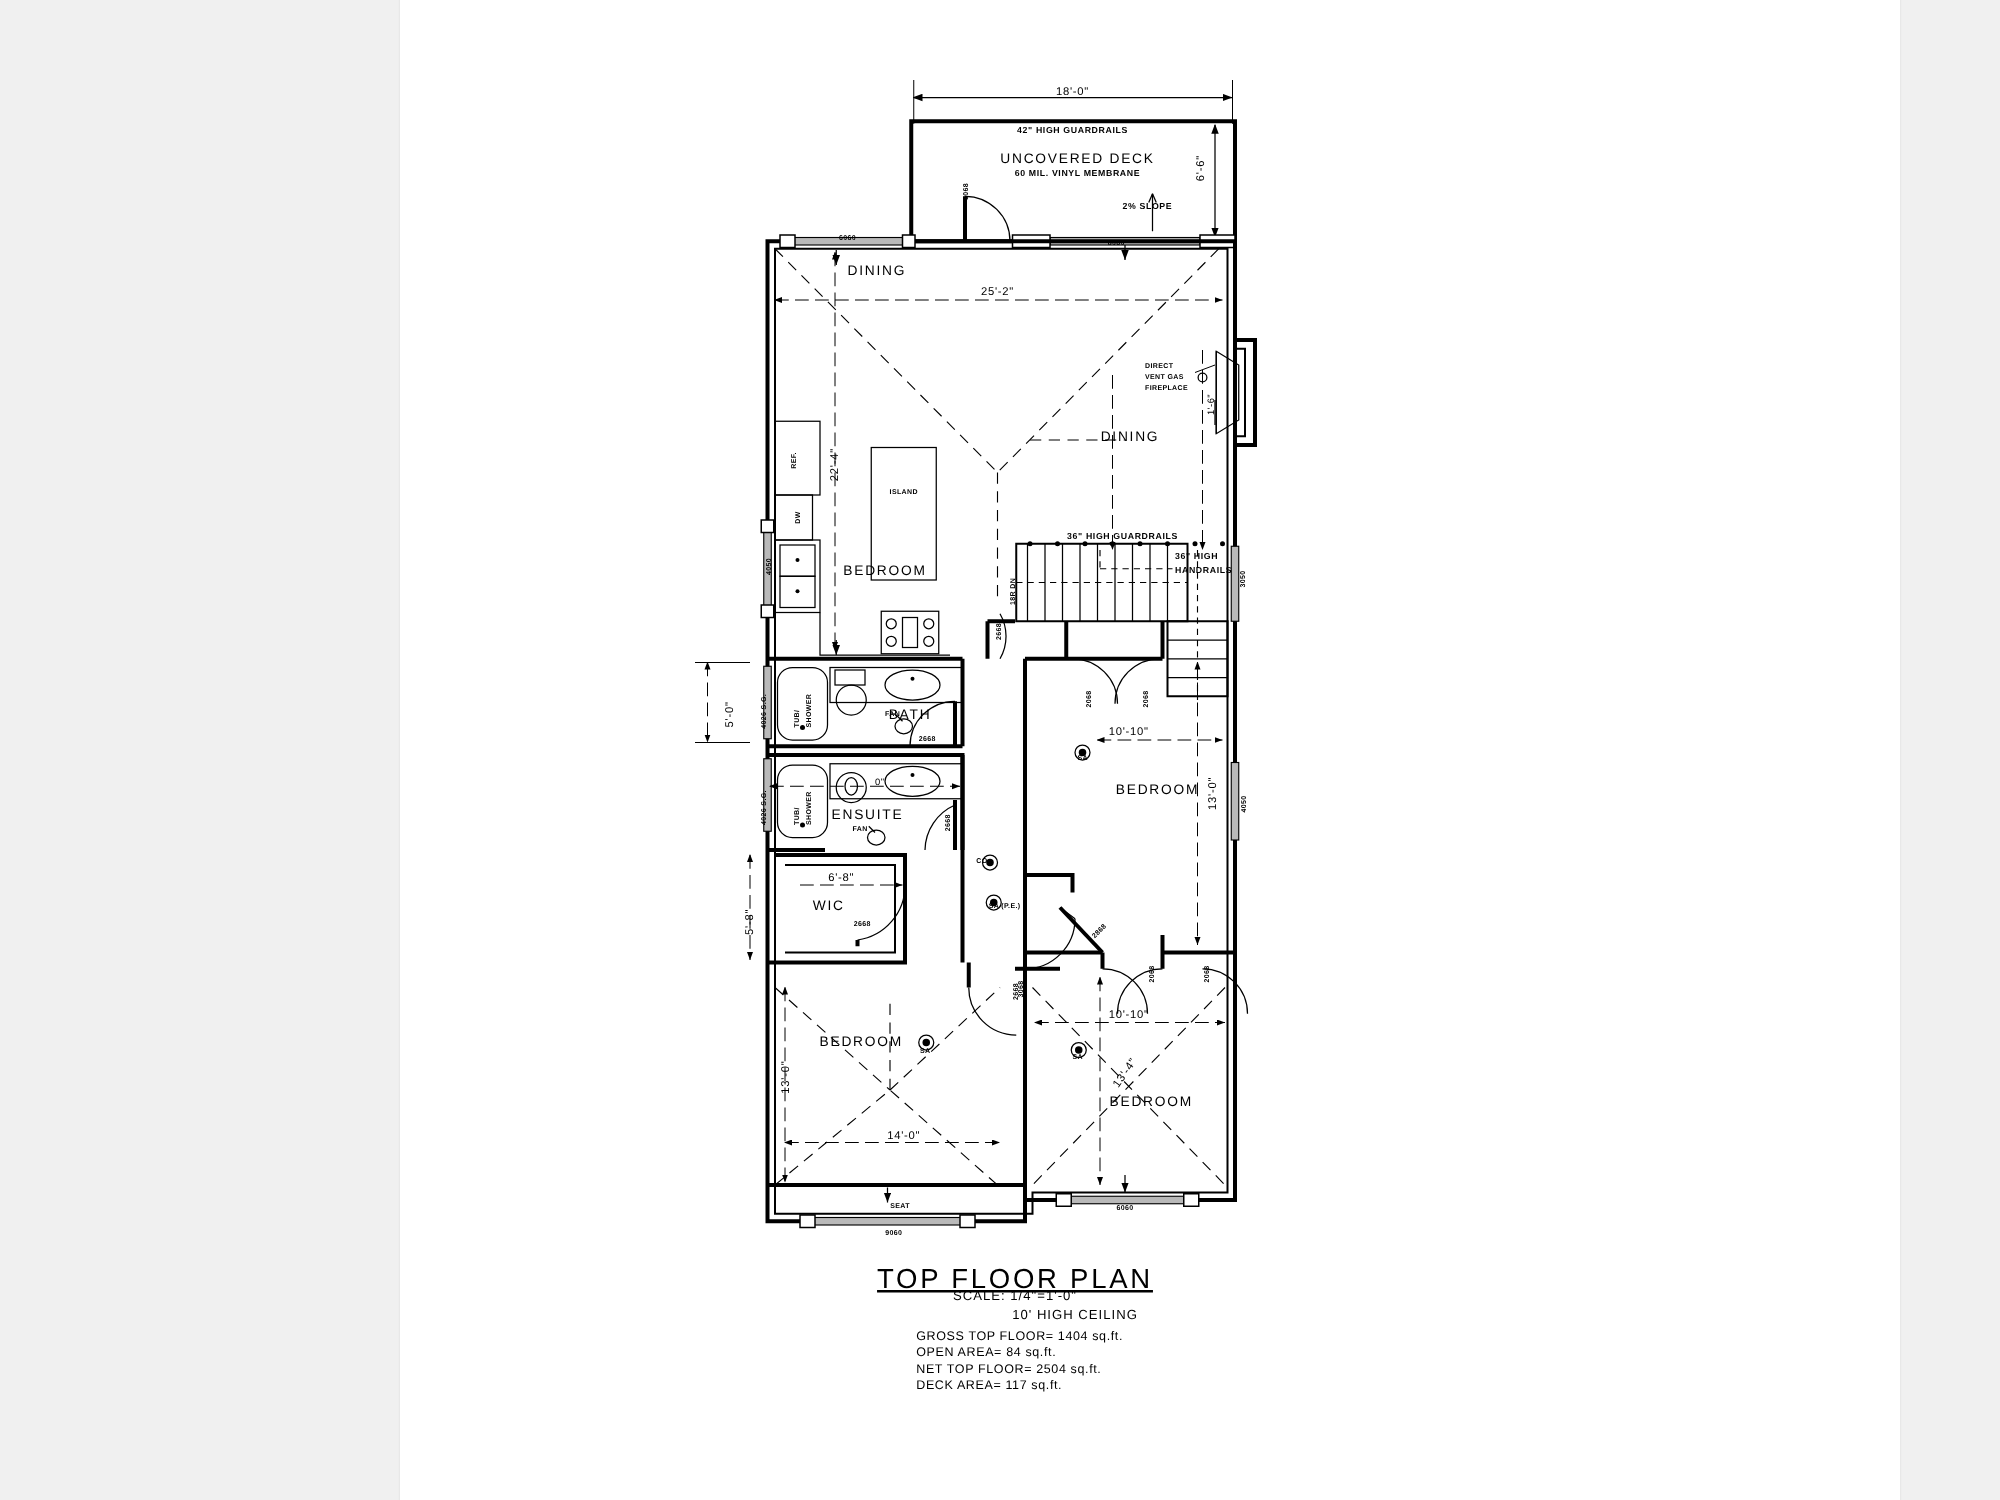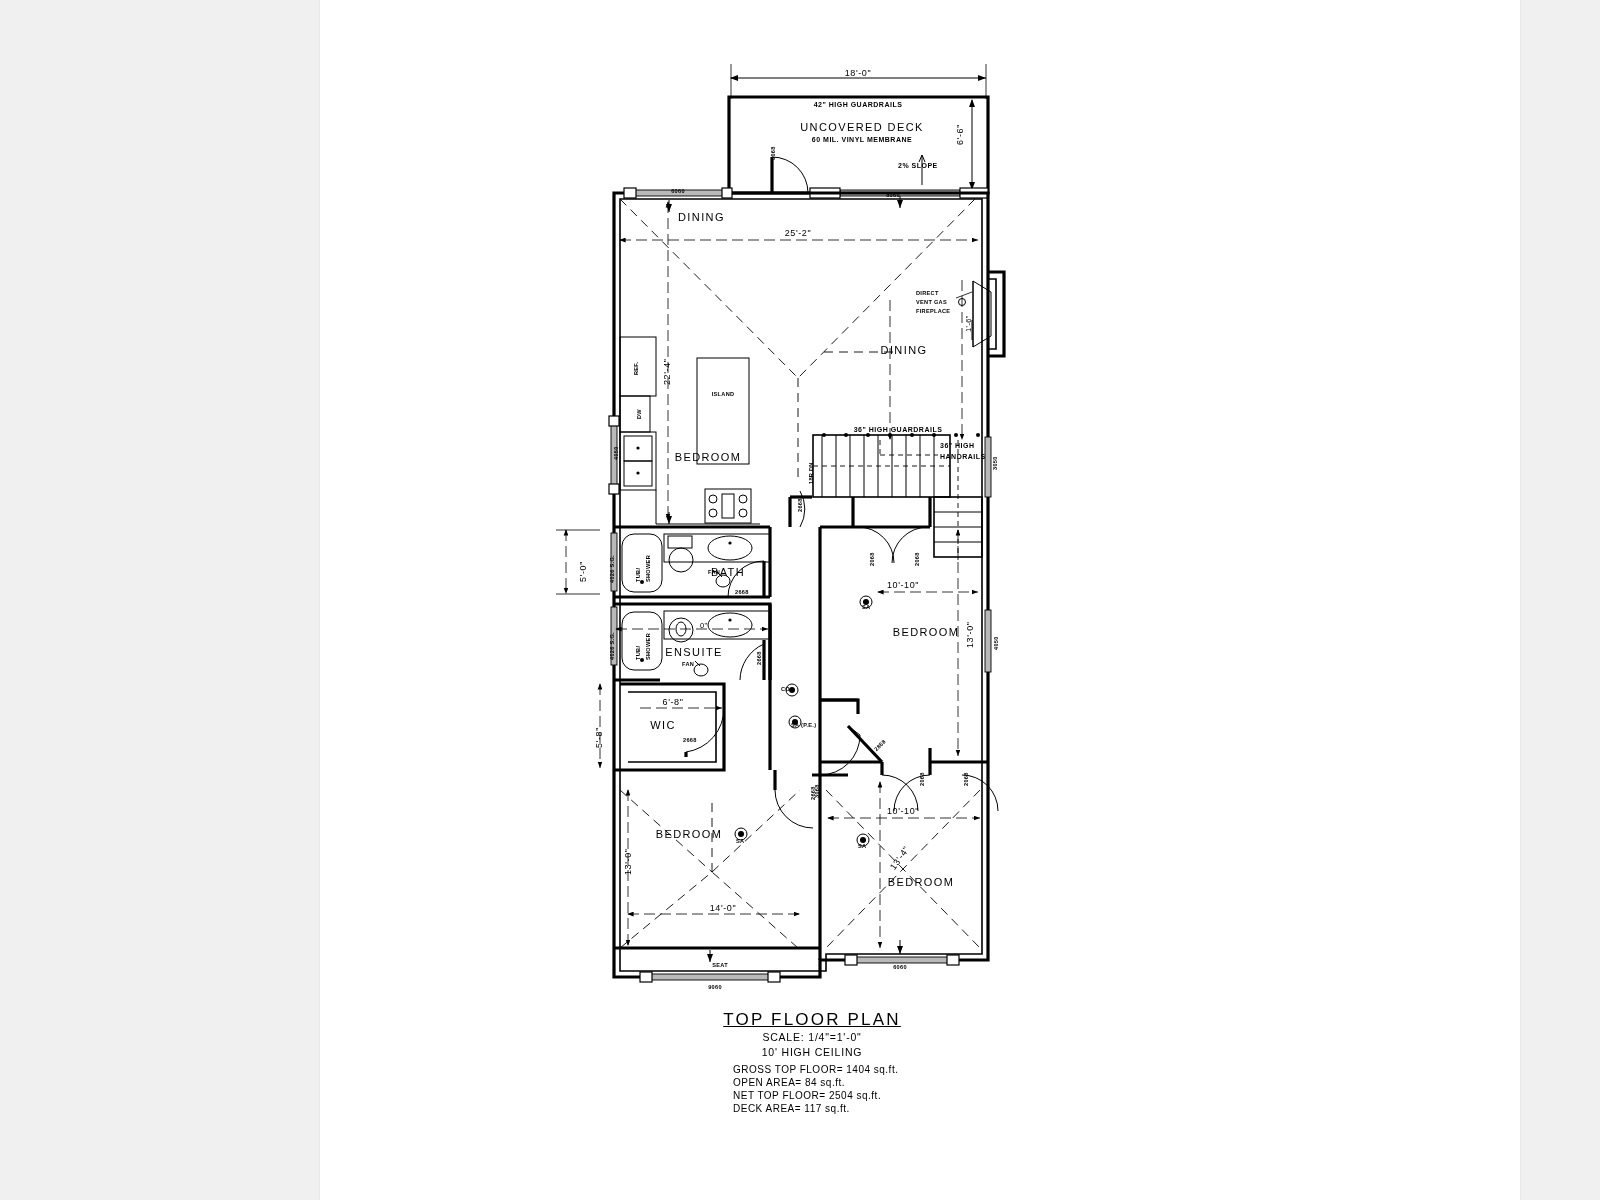--- a/index.html
+++ b/index.html
@@ -10,21 +10,21 @@
   #plan{position:absolute;left:0;top:0;width:1600px;height:1200px;}
   .t{position:absolute;font-family:"Liberation Sans",sans-serif;color:#000;
      white-space:nowrap;letter-spacing:0.3px;}
   .ctr{transform:translateX(-50%);}
   svg{display:block;}
   .lbl-room{font-size:11px;letter-spacing:1.4px;}
   .lbl-sm{font-size:7px;letter-spacing:0.5px;font-weight:bold;}
   .lbl-xs{font-size:5.6px;letter-spacing:0.3px;font-weight:bold;}
   .lbl-dim{font-size:9px;letter-spacing:0.6px;}
   .lbl-dimsm{font-size:7.5px;letter-spacing:0.4px;}
-  .title-main{font-size:17px;letter-spacing:2.2px;text-decoration:underline;}
+  .title-main{font-size:22px;letter-spacing:2.2px;text-decoration:underline;}
   .title-sub{font-size:10.5px;letter-spacing:0.8px;}
   .title-area{font-size:10px;letter-spacing:0.5px;}
 </style>
 </head>
 <body>
 
 <div id="page">
   <div id="sheet"></div>
 
   <svg id="plan" viewBox="0 0 1600 1200">
@@ -392,19 +392,19 @@
     <div class="t lbl-room ctr" style="left:921px;top:876px;">BEDROOM</div>
     <div class="t lbl-dim" style="left:888px;top:866px;transform:rotate(-55deg);transform-origin:0 0;">13'-4"</div>
     <div class="t lbl-xs" style="left:858px;top:843px;">SA</div>
     <div class="t lbl-xs ctr" style="left:900px;top:964px;">6060</div>
     <div class="t lbl-xs" style="left:919px;top:786px;transform:rotate(-90deg);transform-origin:0 0;">2068</div>
     <div class="t lbl-xs" style="left:963px;top:786px;transform:rotate(-90deg);transform-origin:0 0;">2068</div>
     <div class="t lbl-xs" style="left:814px;top:798px;transform:rotate(-90deg);transform-origin:0 0;">3068</div>
 
     <div class="t title-main ctr" style="left:812px;top:1010px;">TOP FLOOR PLAN</div>
     <div class="t title-sub ctr" style="left:812px;top:1031px;">SCALE:  1/4"=1'-0"</div>
-    <div class="t title-sub ctr" style="left:812px;top:1046px;text-align:right;">10'  HIGH  CEILING</div>
+    <div class="t title-sub ctr" style="left:860px;top:1046px;text-align:right;">10'  HIGH  CEILING</div>
     <div class="t title-area" style="left:733px;top:1064px;">GROSS TOP FLOOR=  1404  sq.ft.</div>
     <div class="t title-area" style="left:733px;top:1077px;">OPEN AREA=  84  sq.ft.</div>
     <div class="t title-area" style="left:733px;top:1090px;">NET TOP FLOOR=  2504  sq.ft.</div>
     <div class="t title-area" style="left:733px;top:1103px;">DECK AREA=  117  sq.ft.</div>
   </div>
 </div>
 
 </body></html>

